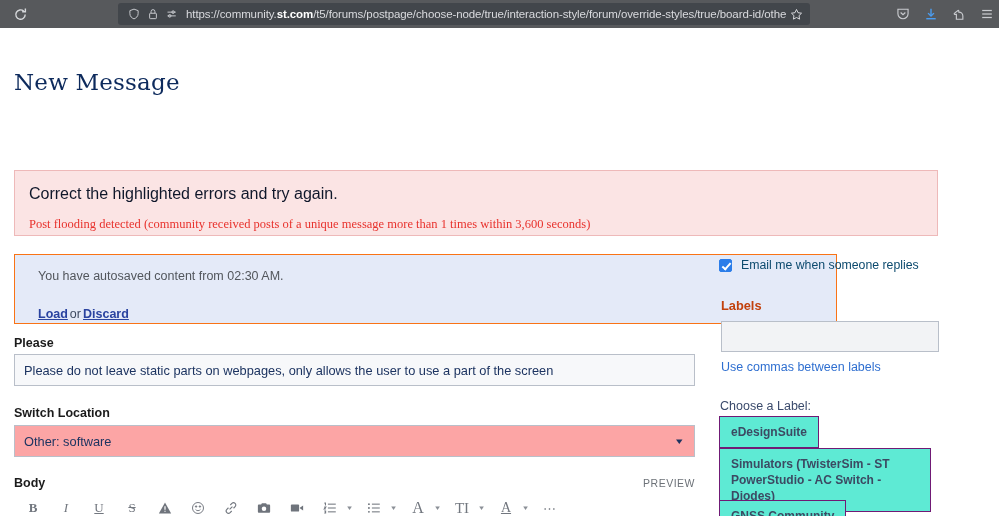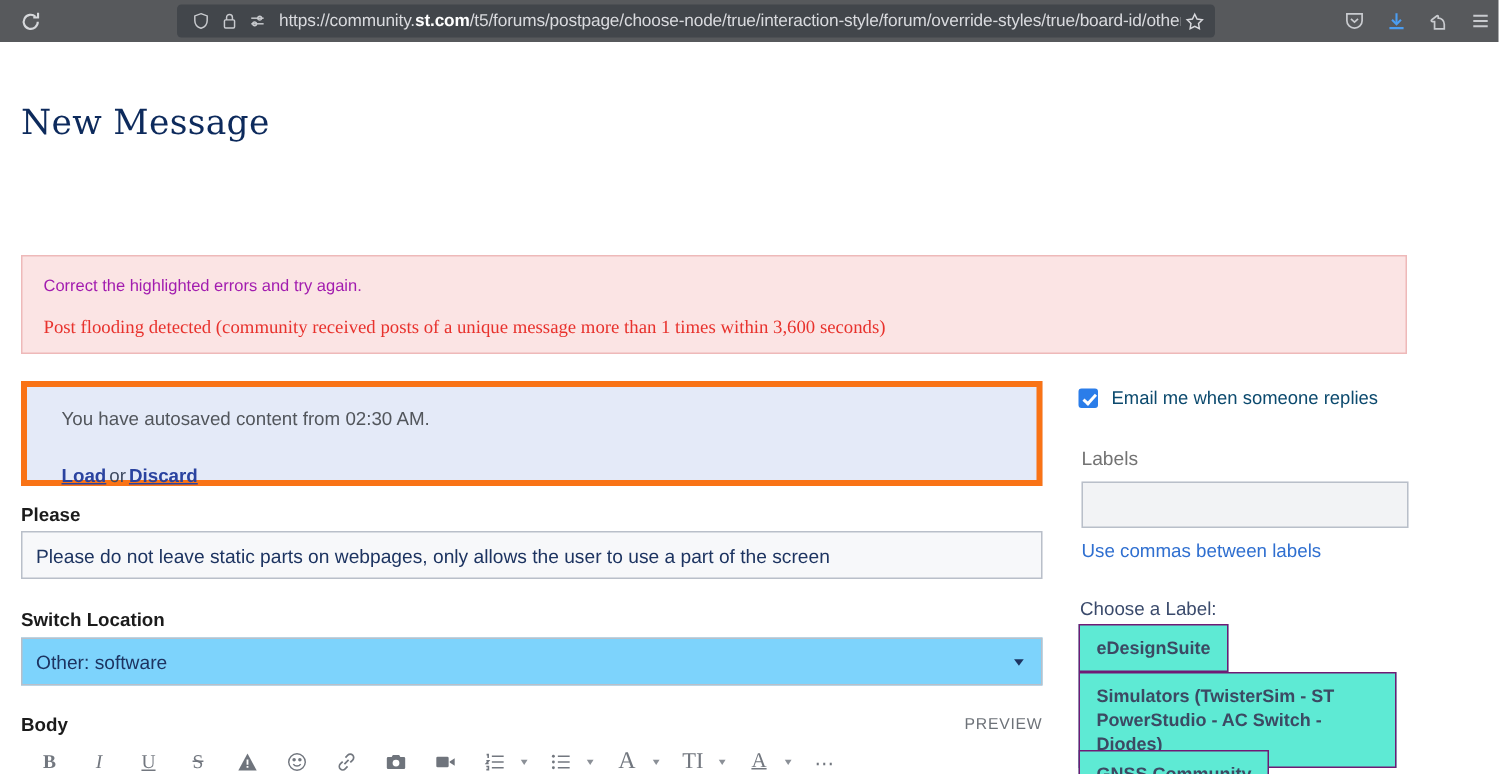--- a/index.html
+++ b/index.html
@@ -88,34 +88,34 @@
   
   .error-banner {
     position: absolute;
     left: 14px; top: 142px;
     width: 924px; height: 66px;
     background: #fbe4e4;
     border: 1px solid #eeb9b9;
     padding: 14px 14px 0 14px;
   }
   .error-line1 {
-    font-size: 11px; color: #a21caf;
+    font-size: 16px; color: #0f172a;
     margin-bottom: 14px;
   }
   .error-line2 {
     font-size: 12.5px; color: #e8322d; font-family: Liberation Serif, serif;
   }
 
   
   .autosave-banner {
     position: absolute;
     left: 14px; top: 226px;
-    width: 681px; height: 70px;
+    width: 823px; height: 70px;
     background: #e4eaf8;
-    border: 4px solid #f97316;
+    border: 1px solid #f97316;
     padding: 14px 0 0 23px;
   }
   .autosave-text {
     font-size: 12.5px; color: #52565c;
     margin-bottom: 12px;
   }
   .autosave-actions { font-size: 12.5px; color: #3b4a66; margin-top: 24px; }
   .autosave-actions a {
     color: #2a43a0; font-weight: bold;
     text-decoration: underline; cursor: pointer;
@@ -143,21 +143,21 @@
     font-size: 12.8px;
     font-family: "Liberation Sans", sans-serif;
     padding: 0 9px;
     outline: none;
   }
 
   .location-select {
     position: absolute;
     left: 14px; top: 397px;
     width: 681px; height: 32px;
-    background: #7dd3fc;
+    background: #fca5a5;
     border: 1px solid #b9bfc9;
     padding: 0 9px;
     display: flex; align-items: center;
     cursor: pointer;
   }
   .location-select .sel-val {
     flex: 1 1 auto;
     color: #1d3461; font-size: 12.8px;
   }
   .location-select .chev {
@@ -221,21 +221,21 @@
     border: solid #fff; border-width: 0 2px 2px 0;
     transform: rotate(42deg);
   }
   .email-row-label {
     margin-left: 9px; font-size: 12.3px; color: #0c4a6e;
   }
 
   .labels-heading {
     position: absolute;
     left: 721px; top: 270px;
-    font-size: 12.8px; font-weight: normal; color: #737373;
+    font-size: 12.8px; font-weight: bold; color: #c2410c;
   }
   .labels-input {
     position: absolute;
     left: 721px; top: 293px;
     width: 218px; height: 31px;
     background: #f2f3f5;
     border: 1px solid #b9bfc9;
     font-size: 12.5px;
     font-family: "Liberation Sans", sans-serif;
     padding: 0 8px;

